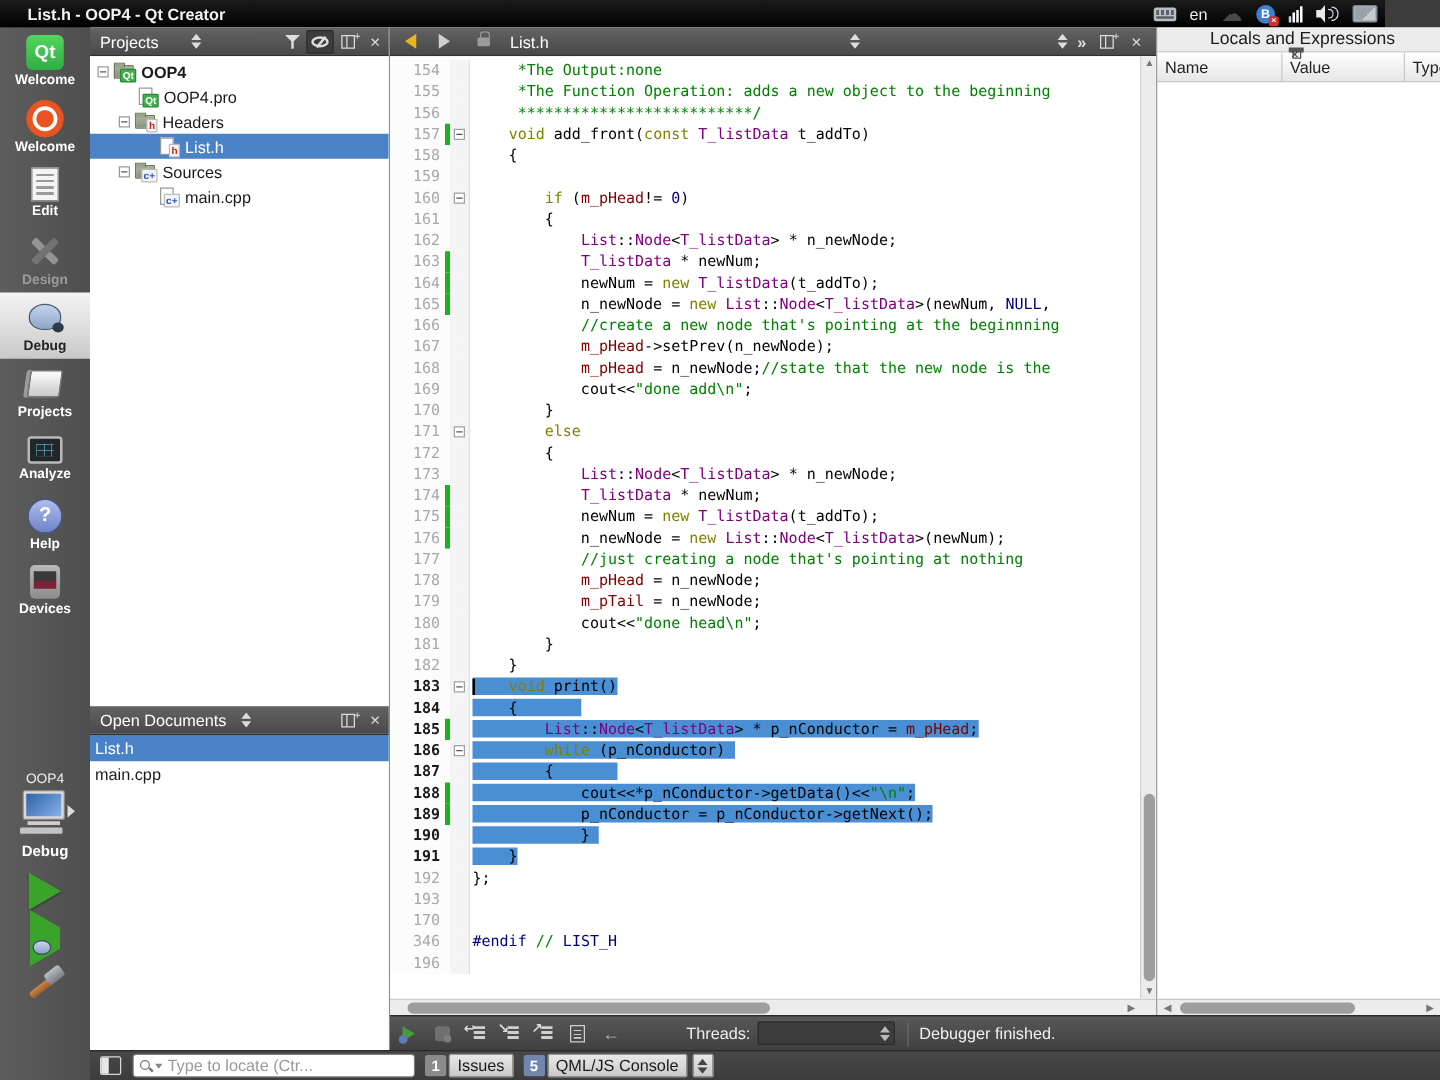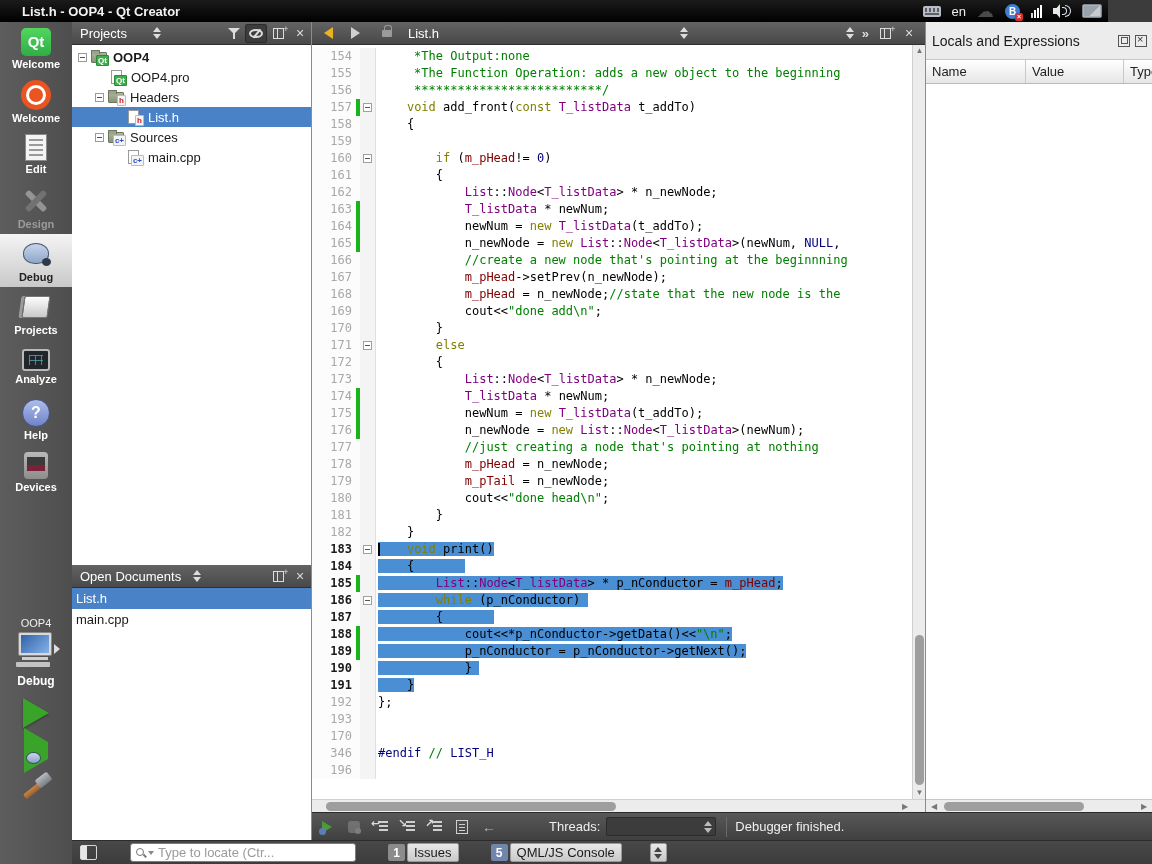--- a/index.html
+++ b/index.html
@@ -199,35 +199,35 @@
   .threads { color:#eee; font-size:13px; margin-left:48px; }
   .threads-combo { width:110px; height:19px; background:#3c3c3c; border:1px solid #2b2b2b; border-radius:2px;
     margin-left:6px; display:flex; align-items:center; justify-content:flex-end; padding-right:3px; }
   .threads-combo .updown::before { border-bottom-color:#bbb; } .threads-combo .updown::after { border-top-color:#bbb; }
   .dbgsep { width:1px; height:20px; background:#6a6a6a; margin:0 8px 0 10px; }
   .dbgstatus { color:#f0f0f0; font-size:13px; }
 
   
   .localspanel { position:absolute; left:925px; top:22px; width:227px; height:790px; background:#fff;
     border-left:1px solid #8c8c8c; display:flex; flex-direction:column; }
-  .lphead { height:38px; background:#ececec; border-bottom:1px solid #c6c6c6; display:flex; align-items:center;
-    font-size:14px; color:#1a1a1a; }
+  .lphead { height:20px; background:#ececec; border-bottom:1px solid #c6c6c6; display:flex; align-items:center;
+    font-size:14px; color:#1a1a1a;flex-direction:column; }
   .lphead .lptitle { margin-left:6px; flex:1; }
   .boxicon { width:12px; height:12px; border:1px solid #555; position:relative; margin-right:5px; }
   .float-icon::after { content:""; position:absolute; right:1px; top:1px; width:5px; height:5px; border:1px solid #555; background:#ececec; }
   .closebox-icon::after { content:"×"; position:absolute; left:1px; top:-3px; font-size:11px; color:#333; }
   .lvcols { height:24px; display:flex; border-bottom:1px solid #b9b9b9; background:linear-gradient(#fff,#e6e6e6); flex:0 0 auto; }
   .lvcol { font-size:13px; color:#222; padding:4px 13px 0 6px; border-right:1px solid #c9c9c9; overflow:hidden; white-space:nowrap; }
   .lvcol:nth-child(1){ width:100px; } .lvcol:nth-child(2){ width:98px; } .lvcol:nth-child(3){ flex:1; border-right:none; }
   .lvbody { flex:1; background:#fff; }
   .localspanel .hscroll { border-top:1px solid #c6c6c6; }
 
   
   .statusbar { position:absolute; left:72px; top:840px; width:1080px; height:24px;
-    background:linear-gradient(#484848,#3c3c3c); border-top:1px solid #2b2b2b; display:flex; align-items:center;gap:24px; }
+    background:linear-gradient(#484848,#3c3c3c); border-top:1px solid #2b2b2b; display:flex; align-items:center; }
   .sbtoggle { width:17px; height:15px; border:1.5px solid #d8d8d8; border-radius:2px; margin-left:8px; position:relative; }
   .sbtoggle::after { content:""; position:absolute; left:0; top:0; bottom:0; width:6px; background:#e6e6e6; }
   .locator { width:226px; height:19px; background:#fff; border:1px solid #7e7e7e; border-radius:3px; margin-left:9px;
     display:flex; align-items:center; overflow:hidden; }
   .mag-icon { position:relative; width:12px; height:12px; margin-left:4px; flex:0 0 auto; }
   .mag-icon::before { content:""; position:absolute; left:1px; top:1px; width:6px; height:6px; border:1.5px solid #777; border-radius:50%; }
   .mag-icon::after { content:""; position:absolute; left:8px; top:8px; width:4px; height:1.5px; background:#777; transform:rotate(45deg); }
   .mag-drop { width:0; height:0; border-left:3px solid transparent; border-right:3px solid transparent;
     border-top:4px solid #888; margin-left:1px; flex:0 0 auto; }
   .locator input { border:none; outline:none; flex:1; font-size:13px; color:#333; padding-left:4px;

